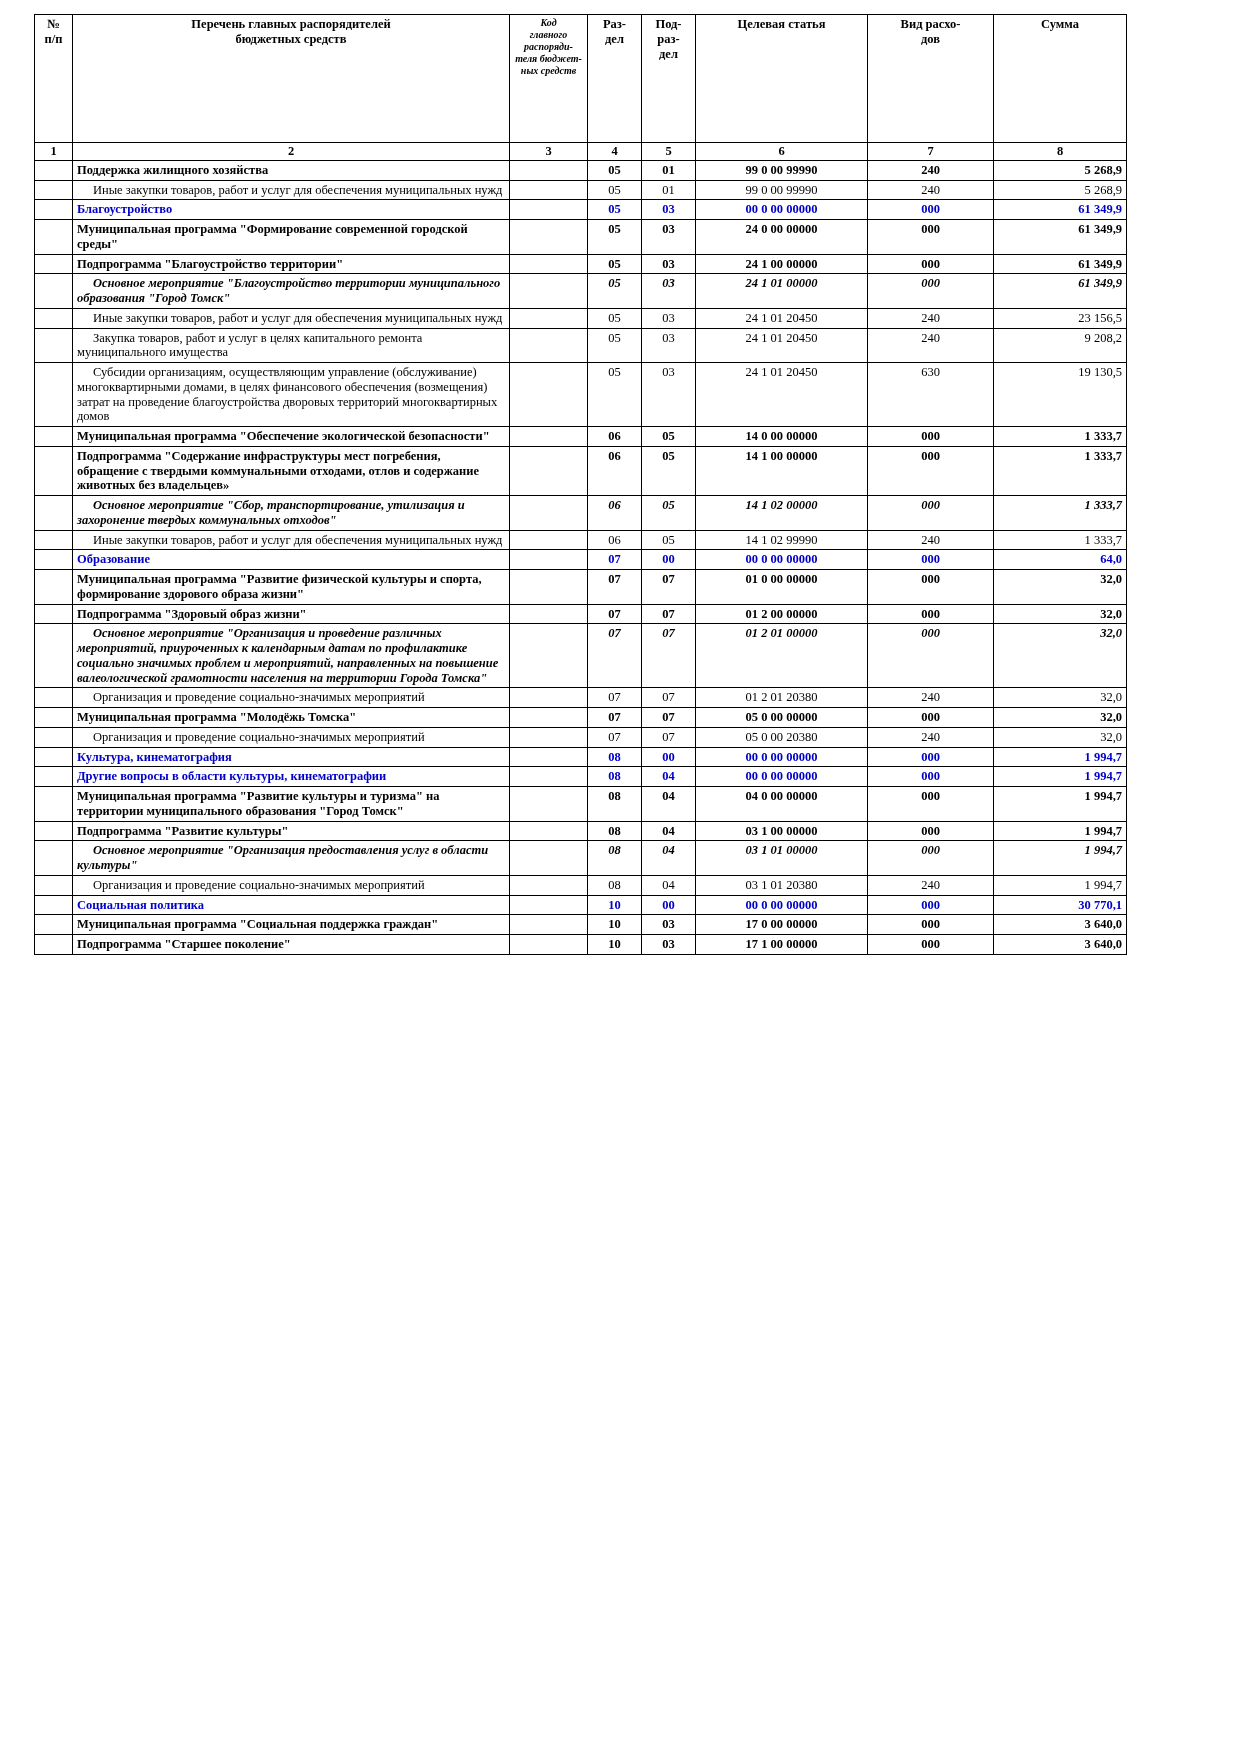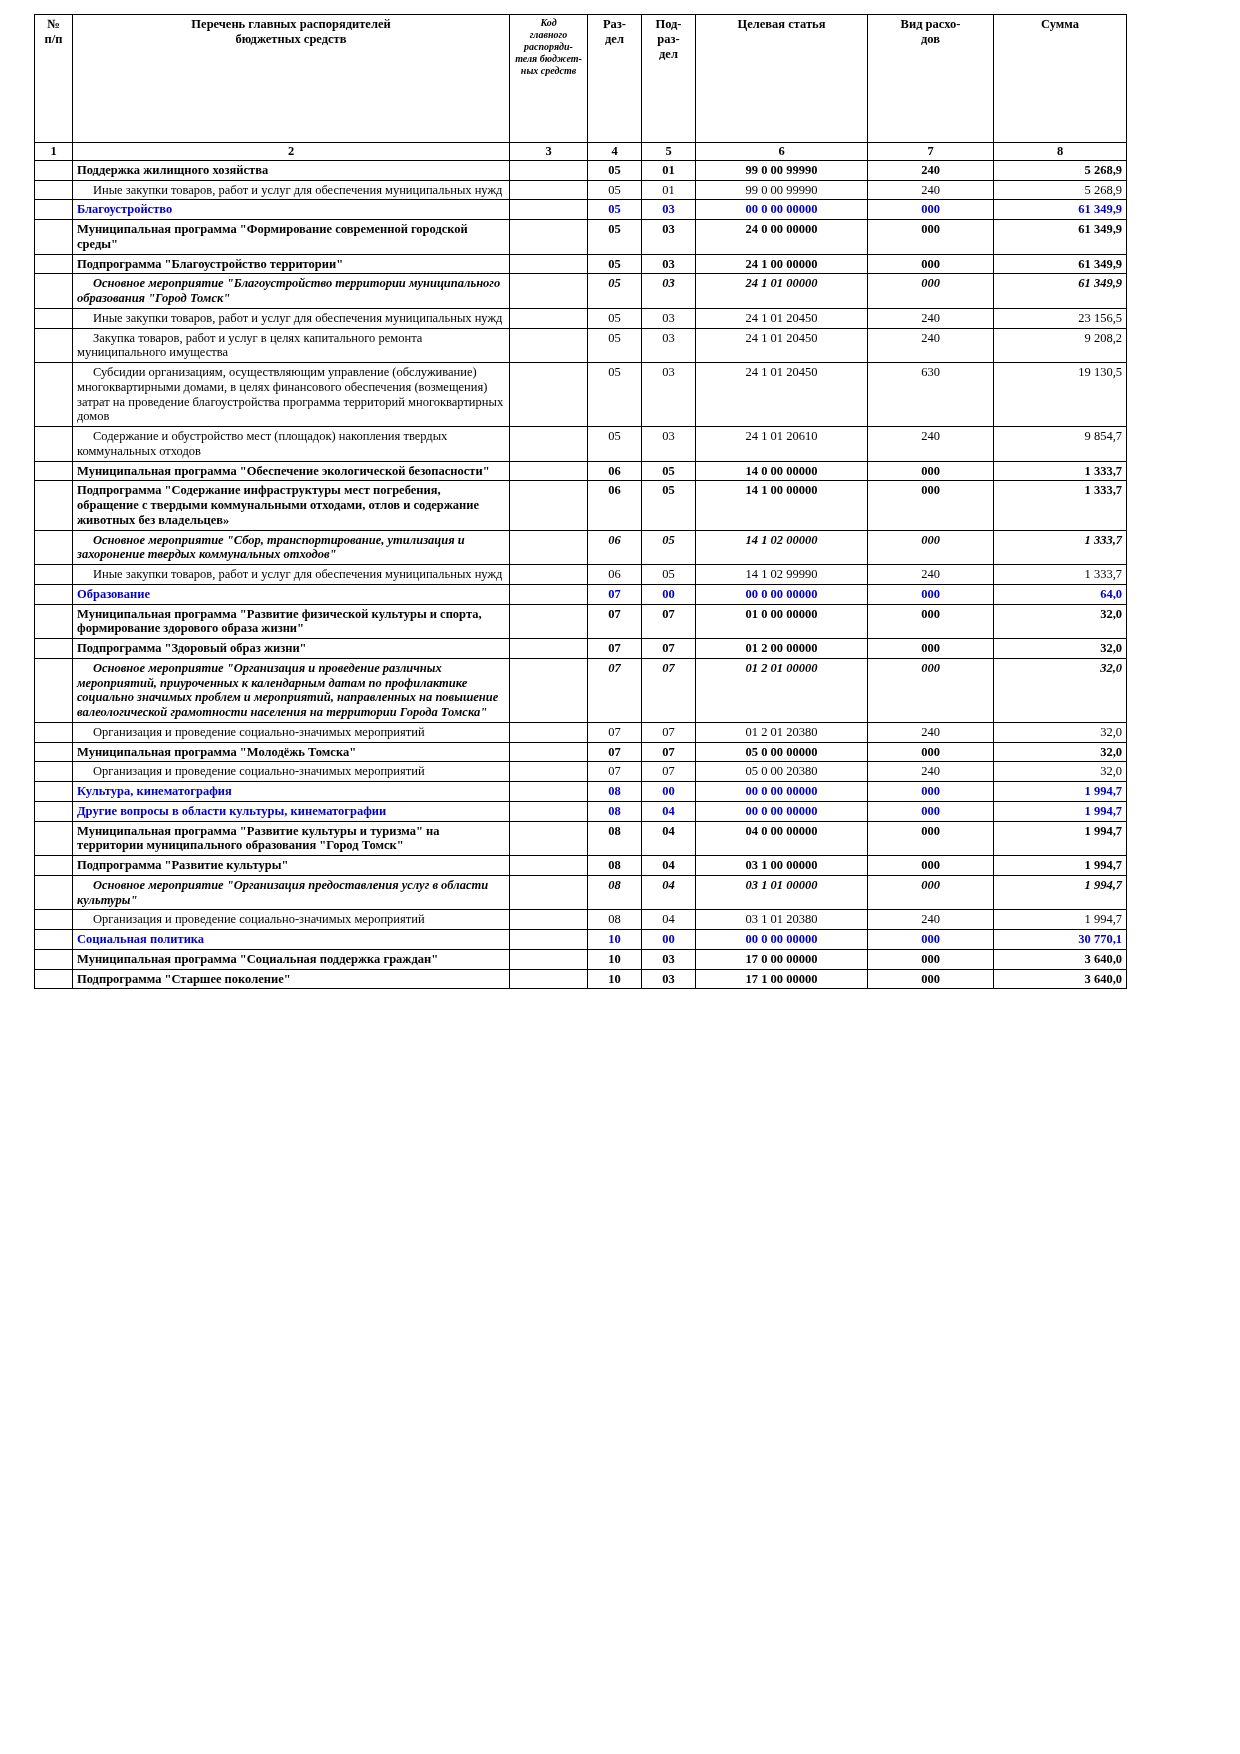--- a/index.html
+++ b/index.html
@@ -205,37 +205,27 @@
           <td class=" ind-first-line">Закупка товаров, работ и услуг в целях капитального ремонта муниципального имущества</td>
           <td class="c-center ">&nbsp;</td>
           <td class="c-center ">05</td>
           <td class="c-center ">03</td>
           <td class="c-center ">24 1 01 20450</td>
           <td class="c-center ">240</td>
           <td class="c-right ">9 208,2</td>
         </tr>
         <tr>
           <td>&nbsp;</td>
-          <td class=" ind-first-line">Субсидии организациям, осуществляющим управление (обслуживание) многоквартирными домами, в целях финансового обеспечения (возмещения) затрат на проведение благоустройства программа территорий многоквартирных домов</td>
+          <td class=" ind-first-line">Субсидии организациям, осуществляющим управление (обслуживание) многоквартирными домами, в целях финансового обеспечения (возмещения) затрат на проведение благоустройства дворовых территорий многоквартирных домов</td>
           <td class="c-center ">&nbsp;</td>
           <td class="c-center ">05</td>
           <td class="c-center ">03</td>
           <td class="c-center ">24 1 01 20450</td>
           <td class="c-center ">630</td>
           <td class="c-right ">19 130,5</td>
-        </tr>
-        <tr>
-          <td>&nbsp;</td>
-          <td class=" ind-first-line">Содержание и обустройство мест (площадок) накопления твердых коммунальных отходов</td>
-          <td class="c-center ">&nbsp;</td>
-          <td class="c-center ">05</td>
-          <td class="c-center ">03</td>
-          <td class="c-center ">24 1 01 20610</td>
-          <td class="c-center ">240</td>
-          <td class="c-right ">9 854,7</td>
         </tr>
         <tr>
           <td>&nbsp;</td>
           <td class="b">Муниципальная программа "Обеспечение экологической безопасности"</td>
           <td class="c-center b">&nbsp;</td>
           <td class="c-center b">06</td>
           <td class="c-center b">05</td>
           <td class="c-center b">14 0 00 00000</td>
           <td class="c-center b">000</td>
           <td class="c-right b">1 333,7</td>

